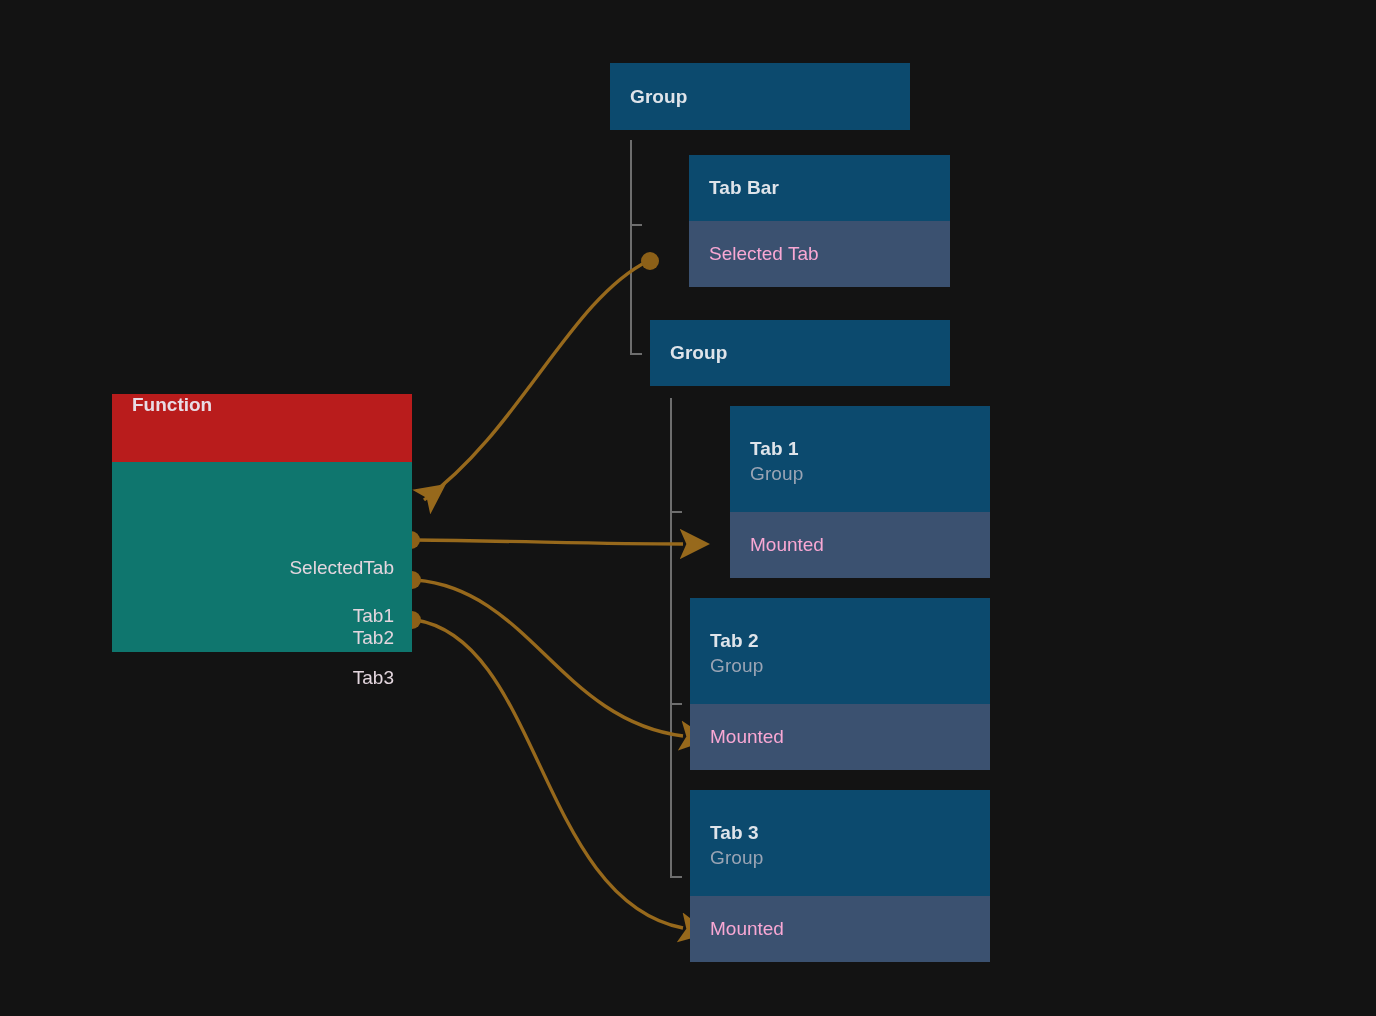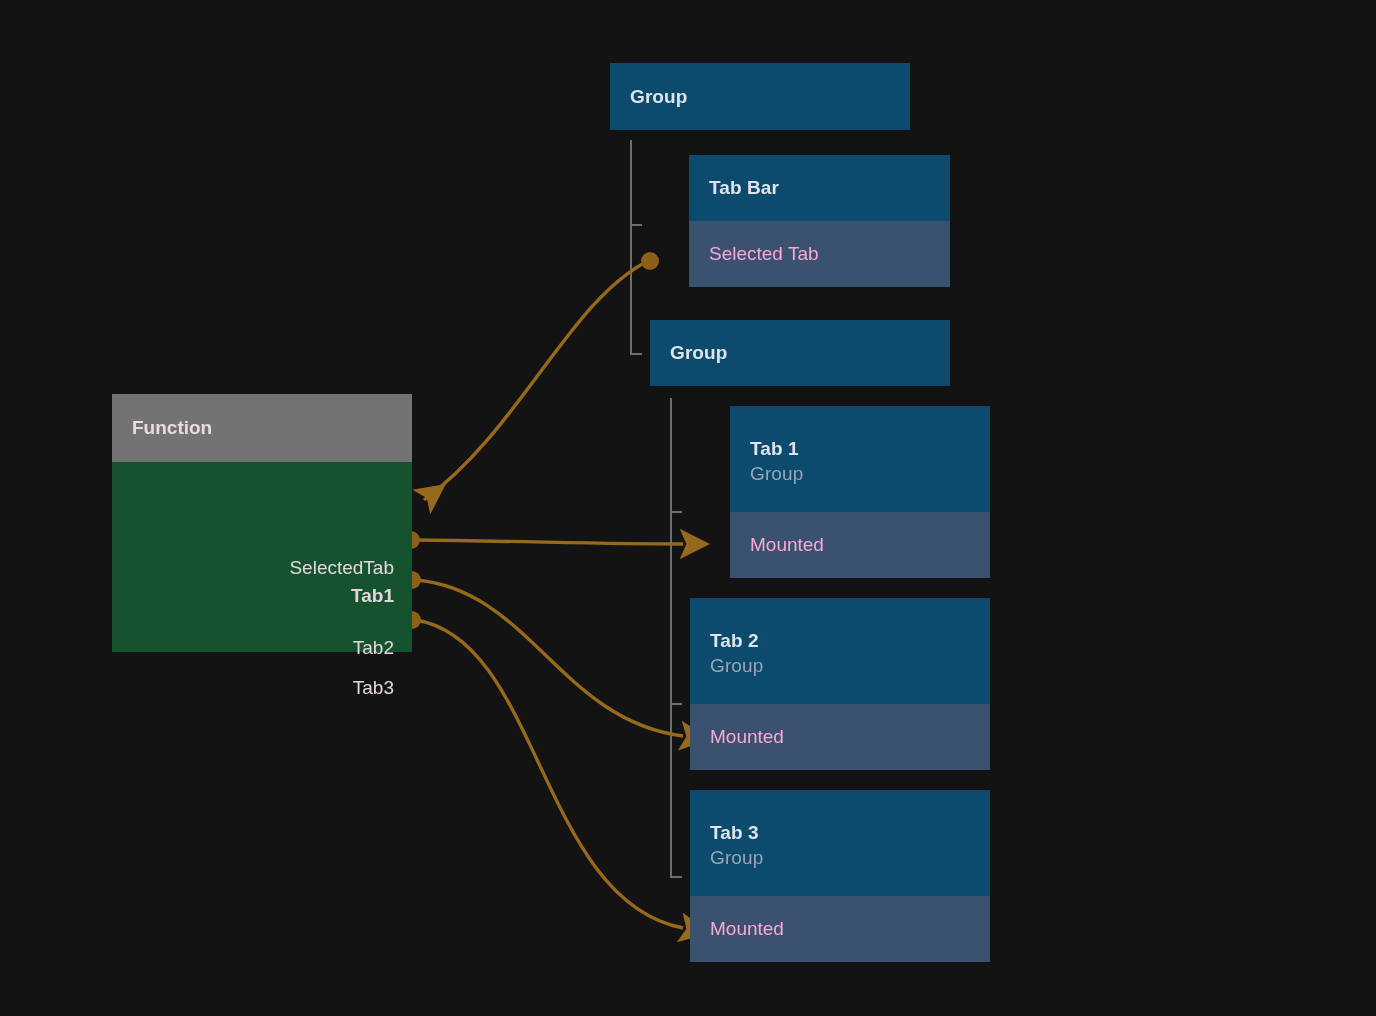--- a/index.html
+++ b/index.html
@@ -60,31 +60,30 @@
     color: #f9a8d4;
     font-size: 19px;
     font-weight: normal;
     display: flex;
     align-items: center;
     padding: 0 20px;
     box-sizing: border-box;
   }
   
   .fn-header {
-    background: #737373;
+    background: #b91c1c;
     color: #e8dce5;
     font-size: 19px;
     font-weight: bold;
     display: flex;
-    align-items: center;
     padding: 0 20px;
     box-sizing: border-box;
   }
   .fn-body {
-    background: #14532d;
+    background: #0f766e;
     box-sizing: border-box;
     position: relative;
   }
   .fn-pin-label {
     position: absolute;
     right: 18px;
     color: #e3d6de;
     font-size: 19px;
     font-weight: normal;
     white-space: nowrap;
@@ -194,25 +193,25 @@
   </div>
 
   <div class="node" style="left:112px; top:394px; width:300px;">
     <div class="fn-header" style="height:68px;">
       <span>Function</span>
     </div>
     <div class="fn-body" style="height:190px;">
       <div class="fn-pin-label" style="top:106px;">
         <span>SelectedTab</span>
       </div>
-      <div class="fn-pin-label" style="top:134px;font-weight:bold;">
+      <div class="fn-pin-label" style="top:154px;">
         <span>Tab1</span>
       </div>
-      <div class="fn-pin-label" style="top:186px;">
+      <div class="fn-pin-label" style="top:176px;">
         <span>Tab2</span>
       </div>
-      <div class="fn-pin-label" style="top:226px;">
+      <div class="fn-pin-label" style="top:216px;">
         <span>Tab3</span>
       </div>
     </div>
   </div>
 
 </div>
 
 </body></html>

